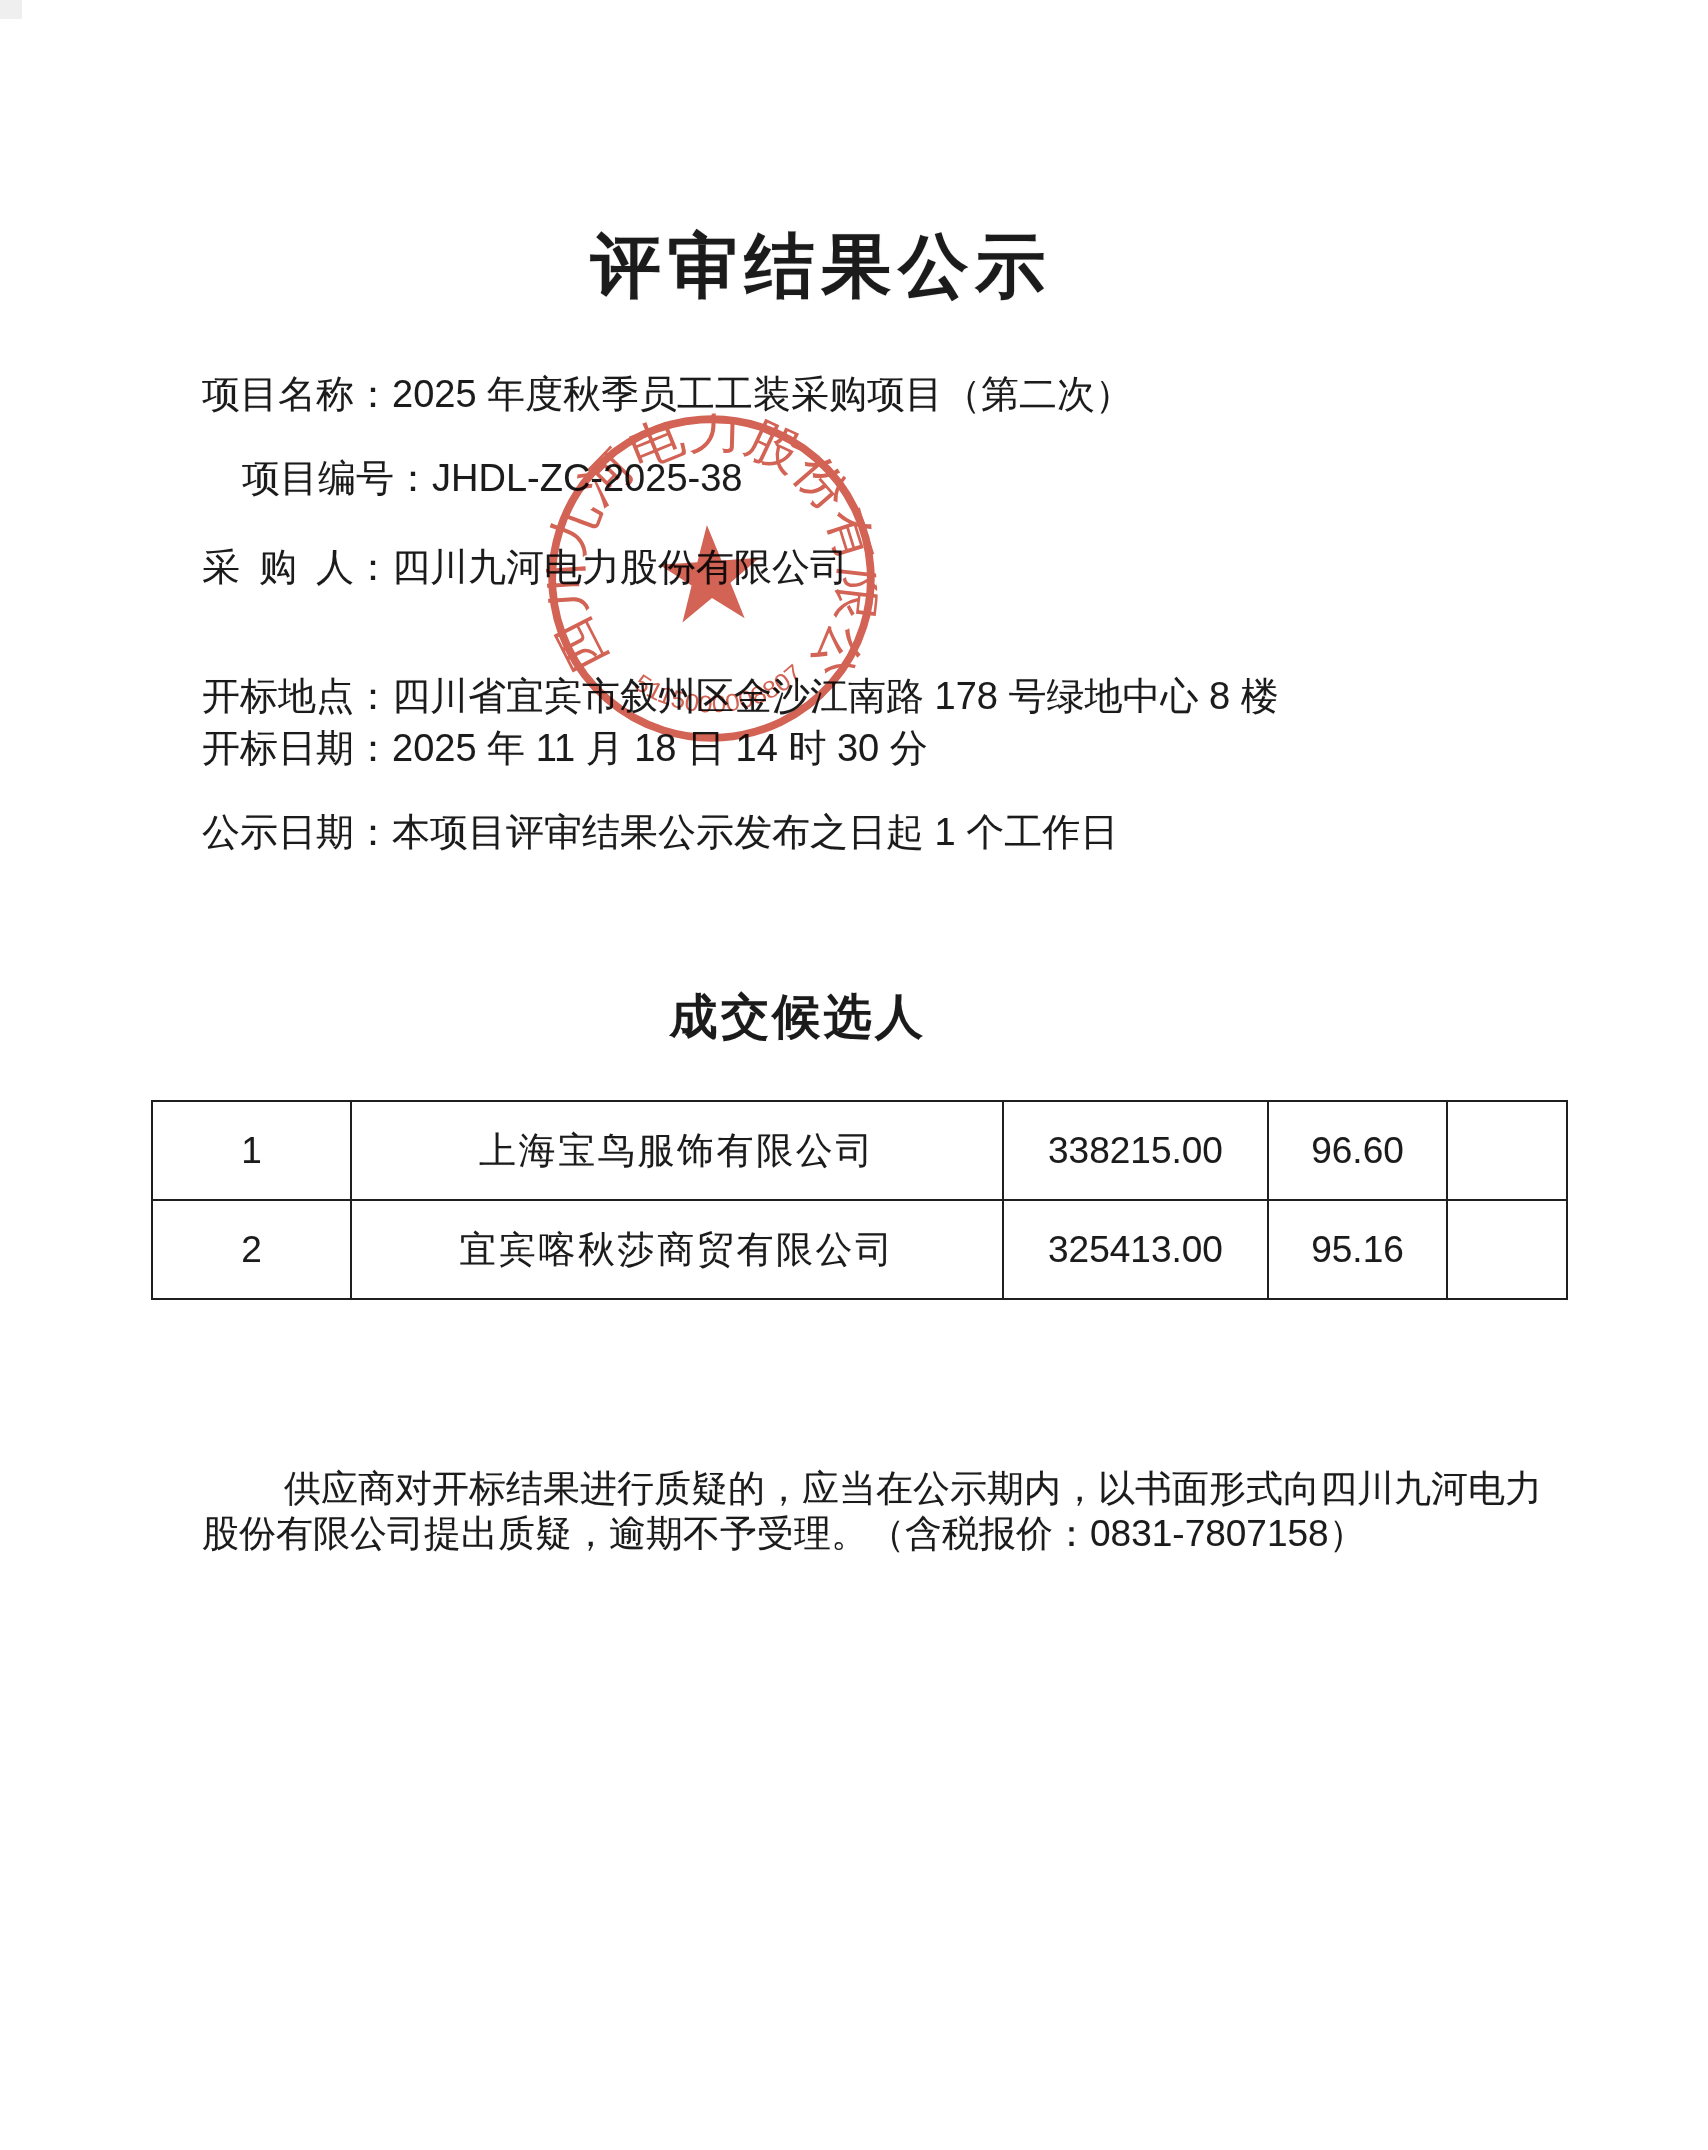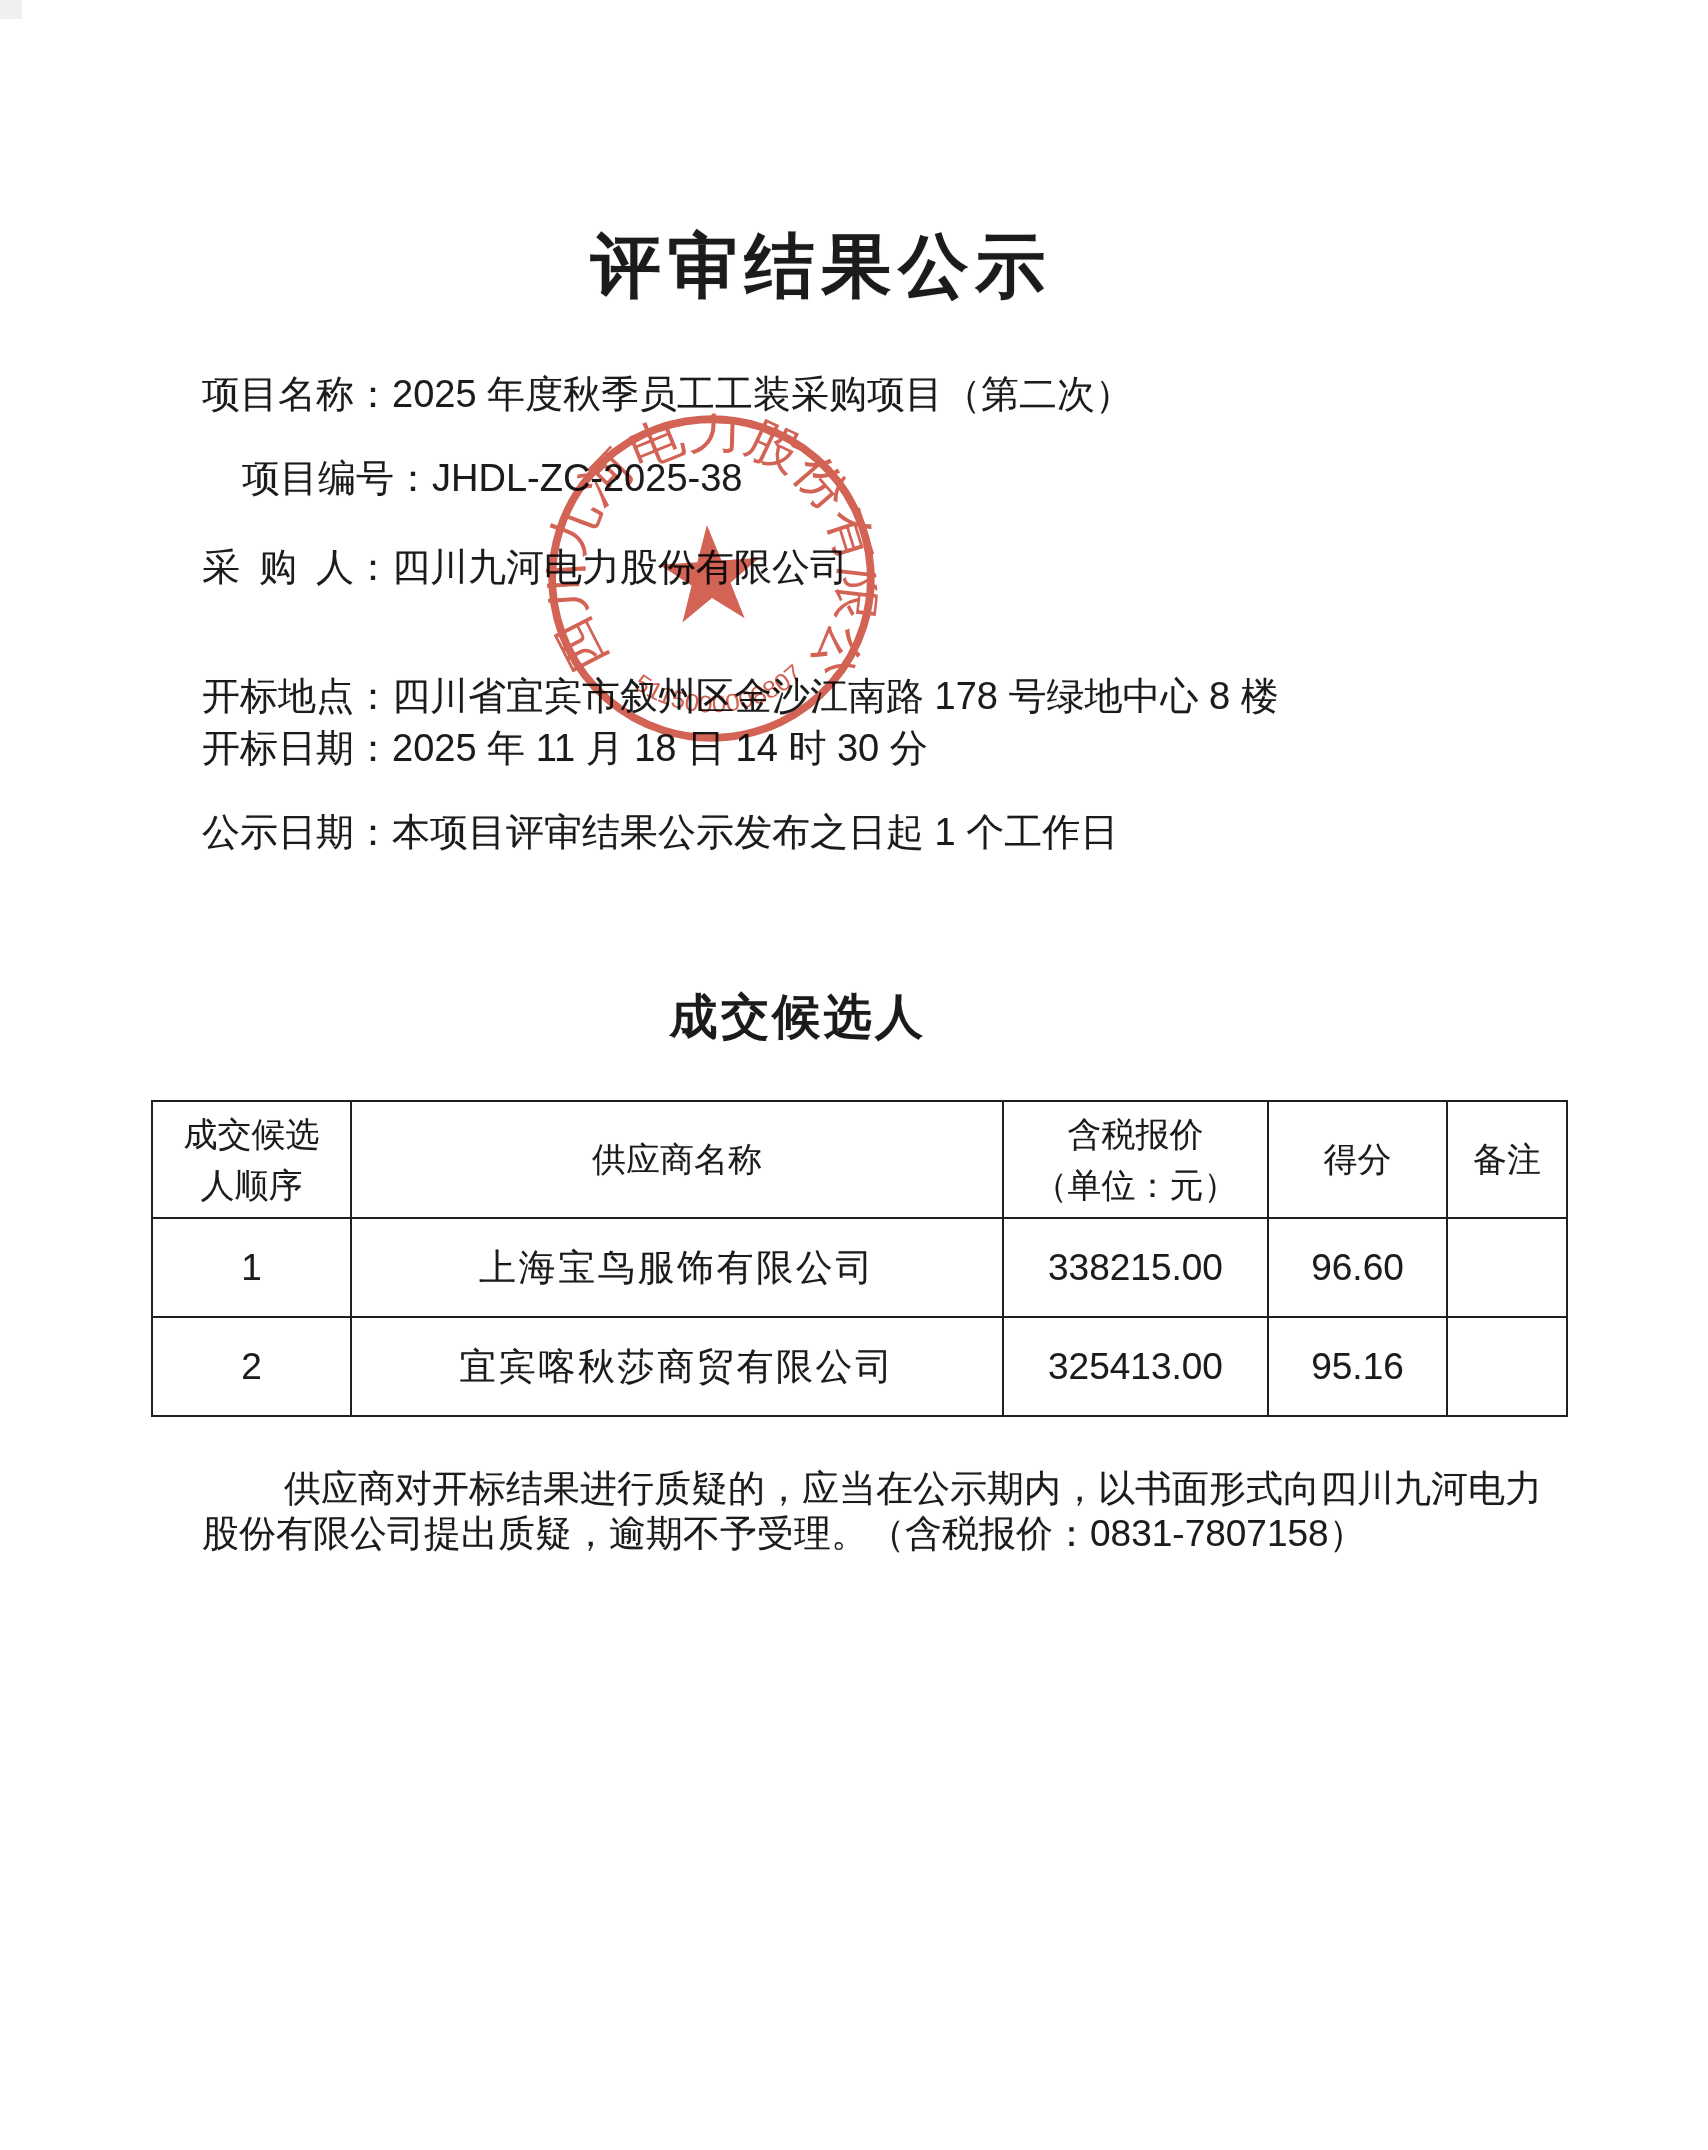--- a/index.html
+++ b/index.html
@@ -108,33 +108,20 @@
 
 <table class="results">
   <colgroup>
     <col style="width:199px">
       <col style="width:652px">
       <col style="width:265px">
       <col style="width:179px">
       <col style="width:120px">
   </colgroup>
   <tbody>
-      <tr class="hdr">
-    <td>
-          <div>成交候选</div>
-          <div>人顺序</div>
-        </td>
-    <td>供应商名称</td>
-    <td>
-          <div>含税报价</div>
-          <div>（单位：元）</div>
-        </td>
-    <td>得分</td>
-    <td>备注</td>
-  </tr>
   <tr class="row">
     <td class="num">1</td>
     <td class="supplier">上海宝鸟服饰有限公司</td>
     <td class="num">338215.00</td>
     <td class="num">96.60</td>
     <td></td>
   </tr>
   <tr class="row">
     <td class="num">2</td>
     <td class="supplier">宜宾喀秋莎商贸有限公司</td>

